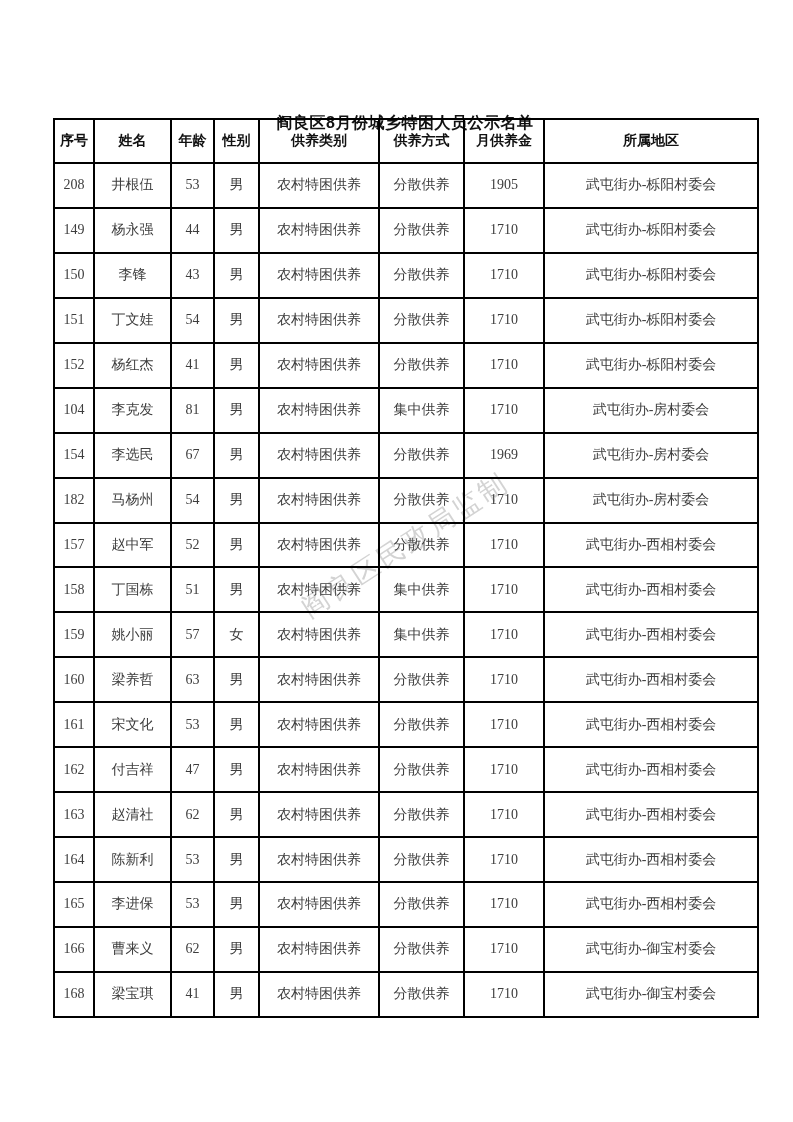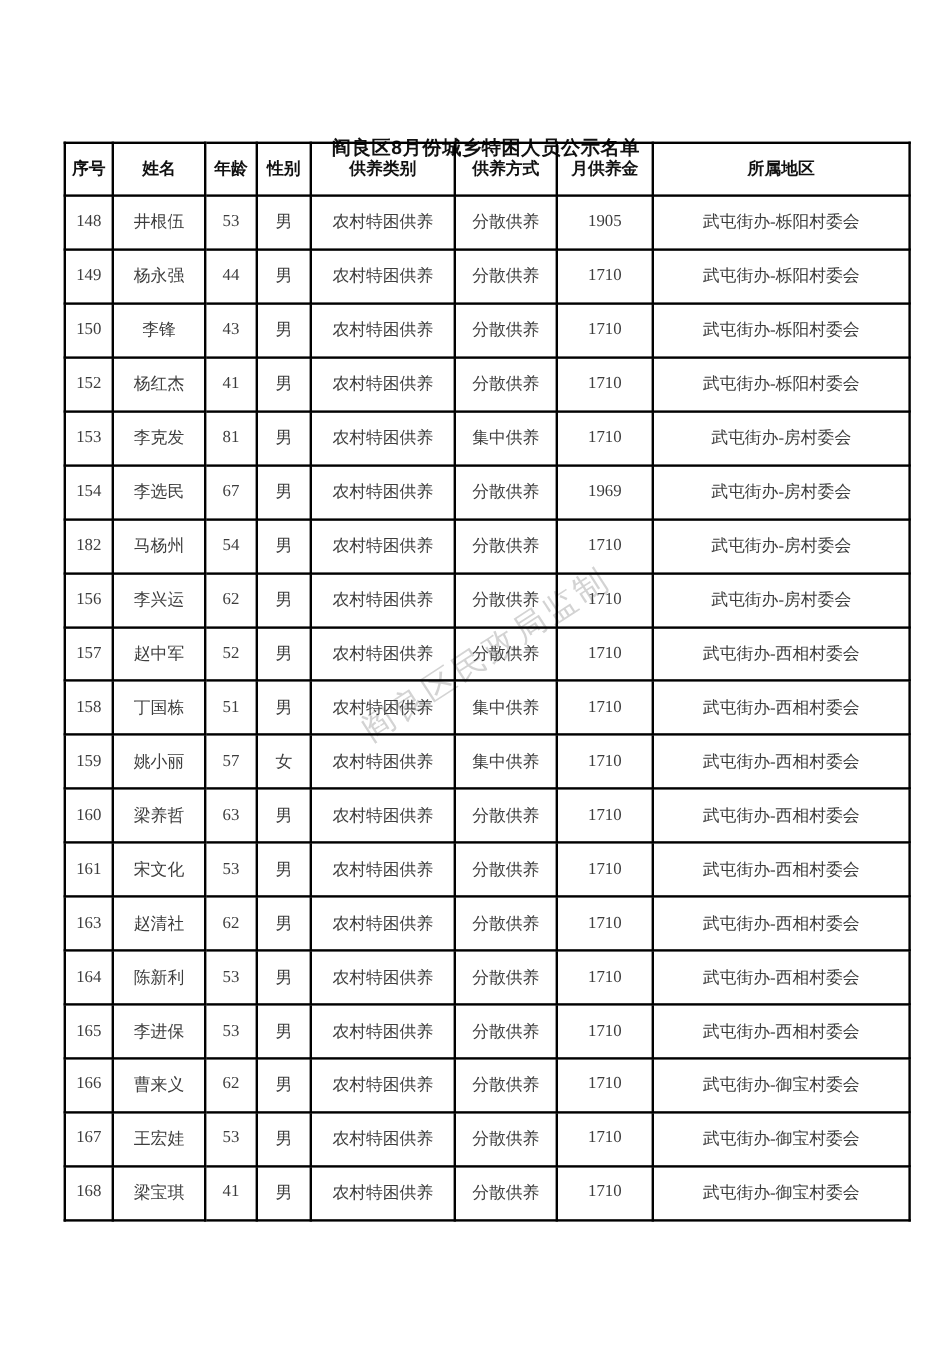--- a/index.html
+++ b/index.html
@@ -96,21 +96,21 @@
         <th>年龄</th>
         <th>性别</th>
         <th>供养类别</th>
         <th>供养方式</th>
         <th>月供养金</th>
         <th>所属地区</th>
       </tr>
     </thead>
     <tbody>
         <tr>
-          <td>148</td>
+          <td>208</td>
           <td>井根伍</td>
           <td>53</td>
           <td>男</td>
           <td>农村特困供养</td>
           <td>分散供养</td>
           <td>1905</td>
           <td>武屯街办-栎阳村委会</td>
         </tr>
         <tr>
           <td>149</td>
@@ -126,31 +126,41 @@
           <td>150</td>
           <td>李锋</td>
           <td>43</td>
           <td>男</td>
           <td>农村特困供养</td>
           <td>分散供养</td>
           <td>1710</td>
           <td>武屯街办-栎阳村委会</td>
         </tr>
         <tr>
+          <td>151</td>
+          <td>丁文娃</td>
+          <td>54</td>
+          <td>男</td>
+          <td>农村特困供养</td>
+          <td>分散供养</td>
+          <td>1710</td>
+          <td>武屯街办-栎阳村委会</td>
+        </tr>
+        <tr>
           <td>152</td>
           <td>杨红杰</td>
           <td>41</td>
           <td>男</td>
           <td>农村特困供养</td>
           <td>分散供养</td>
           <td>1710</td>
           <td>武屯街办-栎阳村委会</td>
         </tr>
         <tr>
-          <td>153</td>
+          <td>104</td>
           <td>李克发</td>
           <td>81</td>
           <td>男</td>
           <td>农村特困供养</td>
           <td>集中供养</td>
           <td>1710</td>
           <td>武屯街办-房村委会</td>
         </tr>
         <tr>
           <td>154</td>
@@ -159,30 +169,20 @@
           <td>男</td>
           <td>农村特困供养</td>
           <td>分散供养</td>
           <td>1969</td>
           <td>武屯街办-房村委会</td>
         </tr>
         <tr>
           <td>182</td>
           <td>马杨州</td>
           <td>54</td>
-          <td>男</td>
-          <td>农村特困供养</td>
-          <td>分散供养</td>
-          <td>1710</td>
-          <td>武屯街办-房村委会</td>
-        </tr>
-        <tr>
-          <td>156</td>
-          <td>李兴运</td>
-          <td>62</td>
           <td>男</td>
           <td>农村特困供养</td>
           <td>分散供养</td>
           <td>1710</td>
           <td>武屯街办-房村委会</td>
         </tr>
         <tr>
           <td>157</td>
           <td>赵中军</td>
           <td>52</td>
@@ -226,20 +226,30 @@
           <td>161</td>
           <td>宋文化</td>
           <td>53</td>
           <td>男</td>
           <td>农村特困供养</td>
           <td>分散供养</td>
           <td>1710</td>
           <td>武屯街办-西相村委会</td>
         </tr>
         <tr>
+          <td>162</td>
+          <td>付吉祥</td>
+          <td>47</td>
+          <td>男</td>
+          <td>农村特困供养</td>
+          <td>分散供养</td>
+          <td>1710</td>
+          <td>武屯街办-西相村委会</td>
+        </tr>
+        <tr>
           <td>163</td>
           <td>赵清社</td>
           <td>62</td>
           <td>男</td>
           <td>农村特困供养</td>
           <td>分散供养</td>
           <td>1710</td>
           <td>武屯街办-西相村委会</td>
         </tr>
         <tr>
@@ -266,30 +276,20 @@
           <td>166</td>
           <td>曹来义</td>
           <td>62</td>
           <td>男</td>
           <td>农村特困供养</td>
           <td>分散供养</td>
           <td>1710</td>
           <td>武屯街办-御宝村委会</td>
         </tr>
         <tr>
-          <td>167</td>
-          <td>王宏娃</td>
-          <td>53</td>
-          <td>男</td>
-          <td>农村特困供养</td>
-          <td>分散供养</td>
-          <td>1710</td>
-          <td>武屯街办-御宝村委会</td>
-        </tr>
-        <tr>
           <td>168</td>
           <td>梁宝琪</td>
           <td>41</td>
           <td>男</td>
           <td>农村特困供养</td>
           <td>分散供养</td>
           <td>1710</td>
           <td>武屯街办-御宝村委会</td>
         </tr>
       </tbody>

